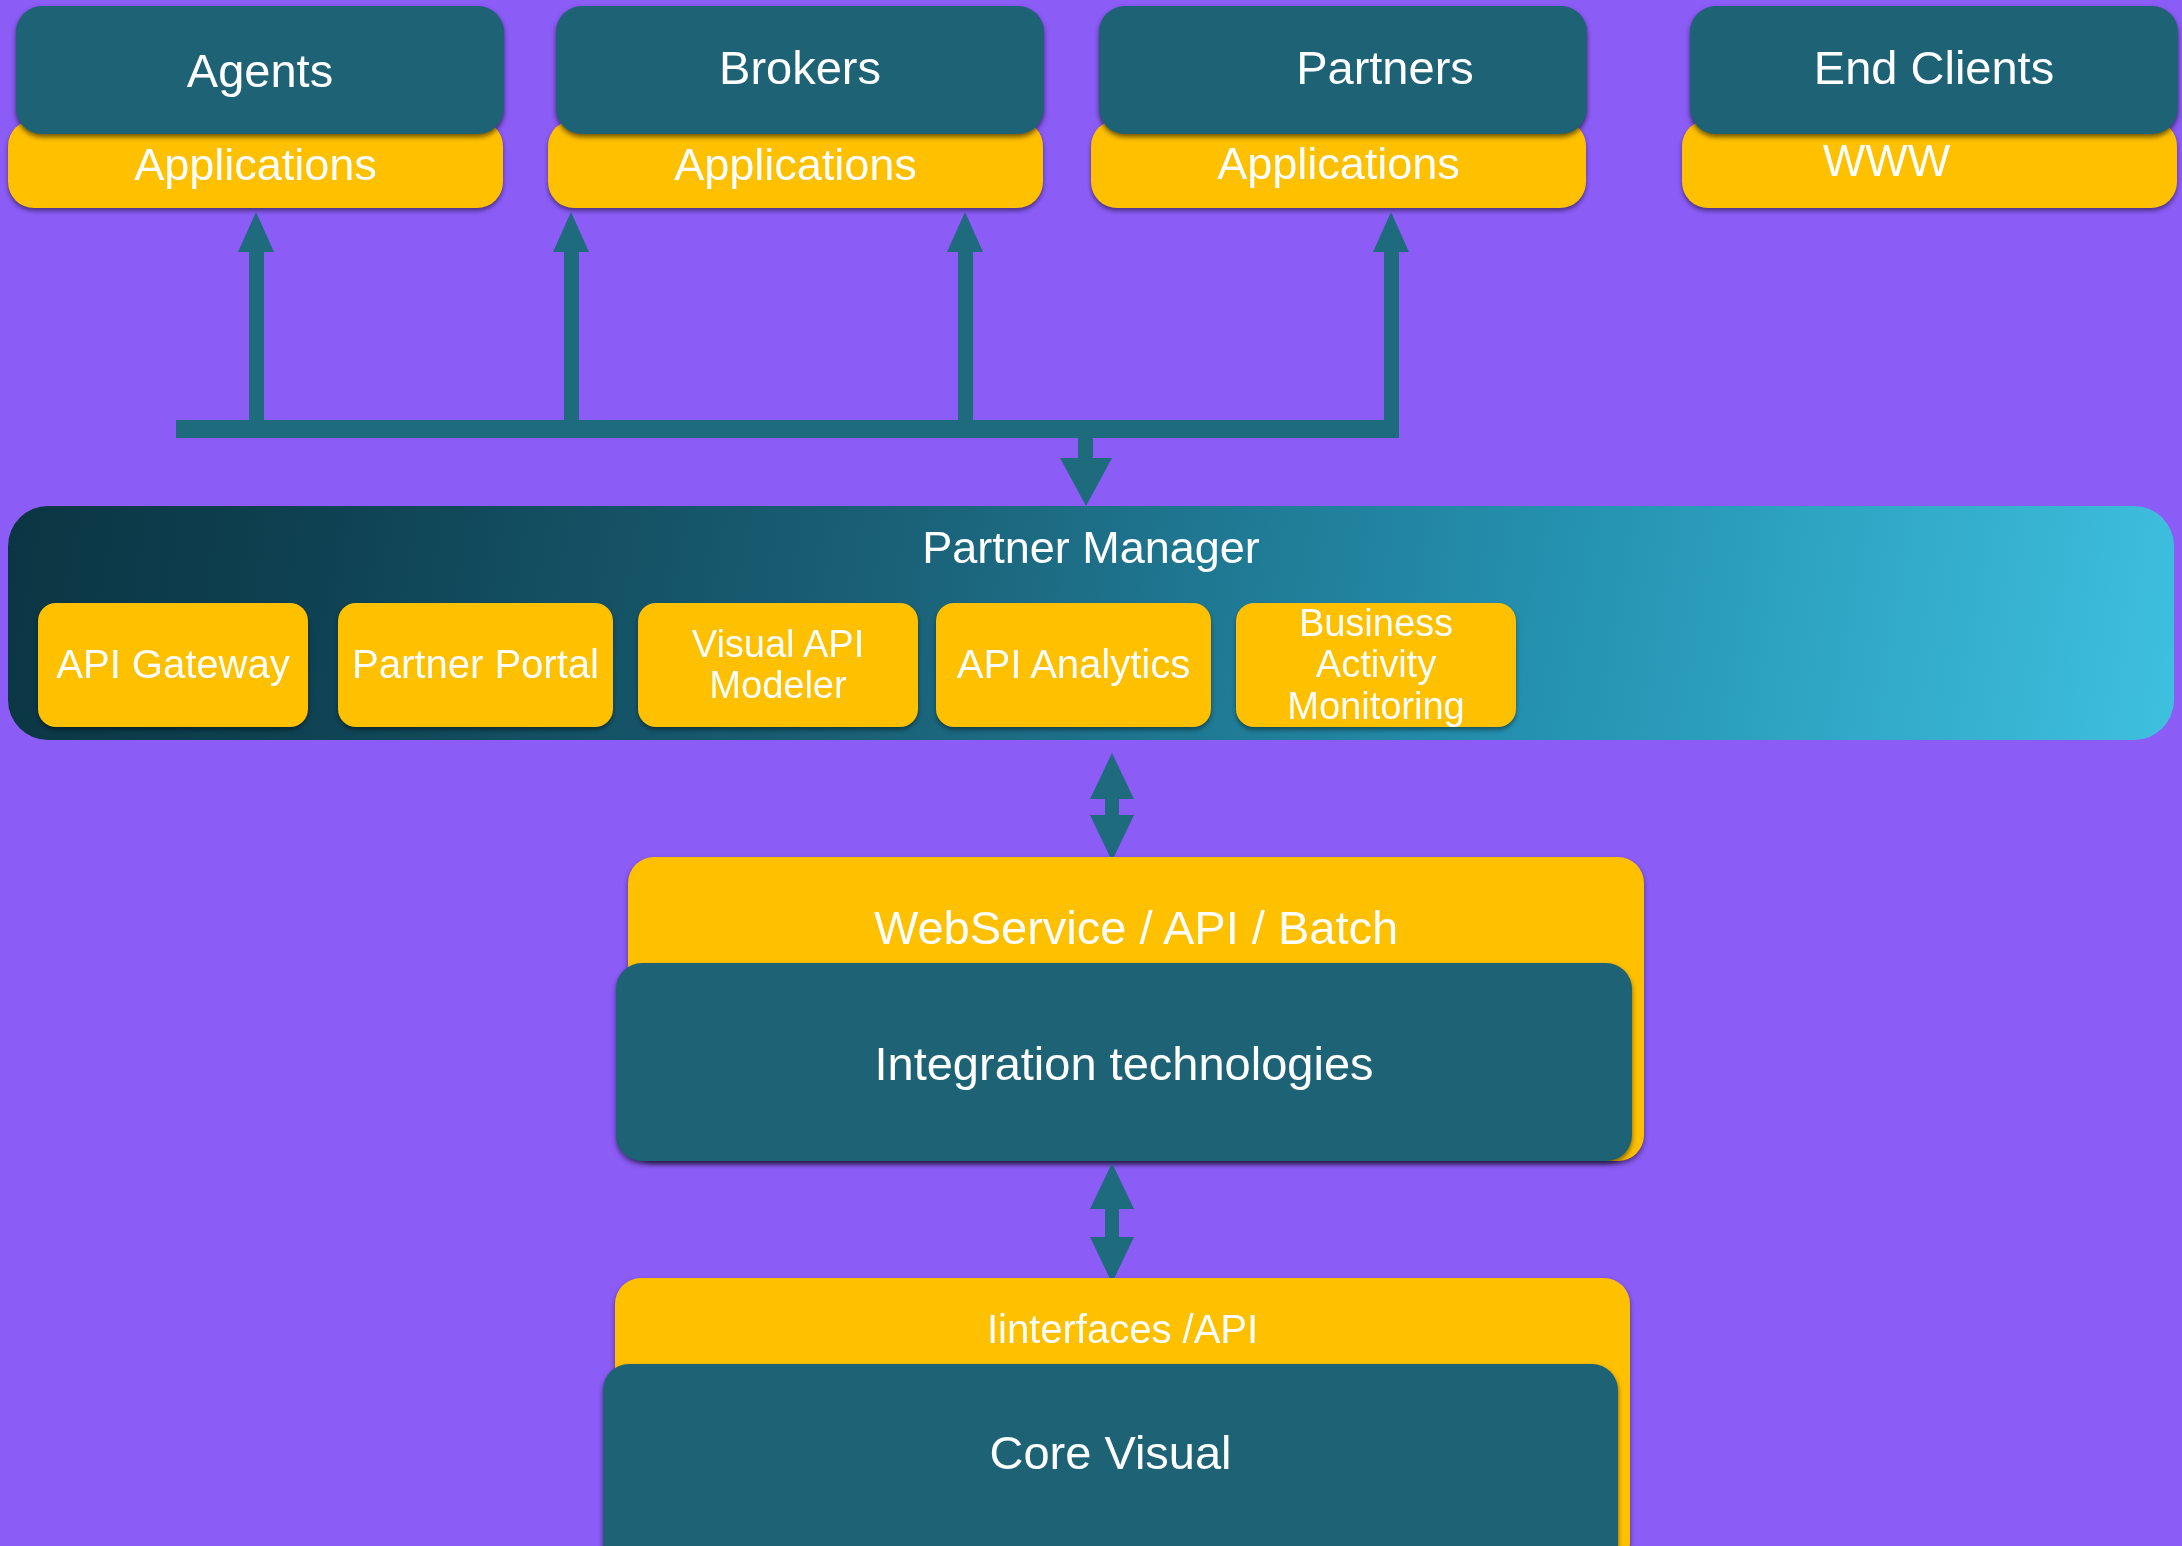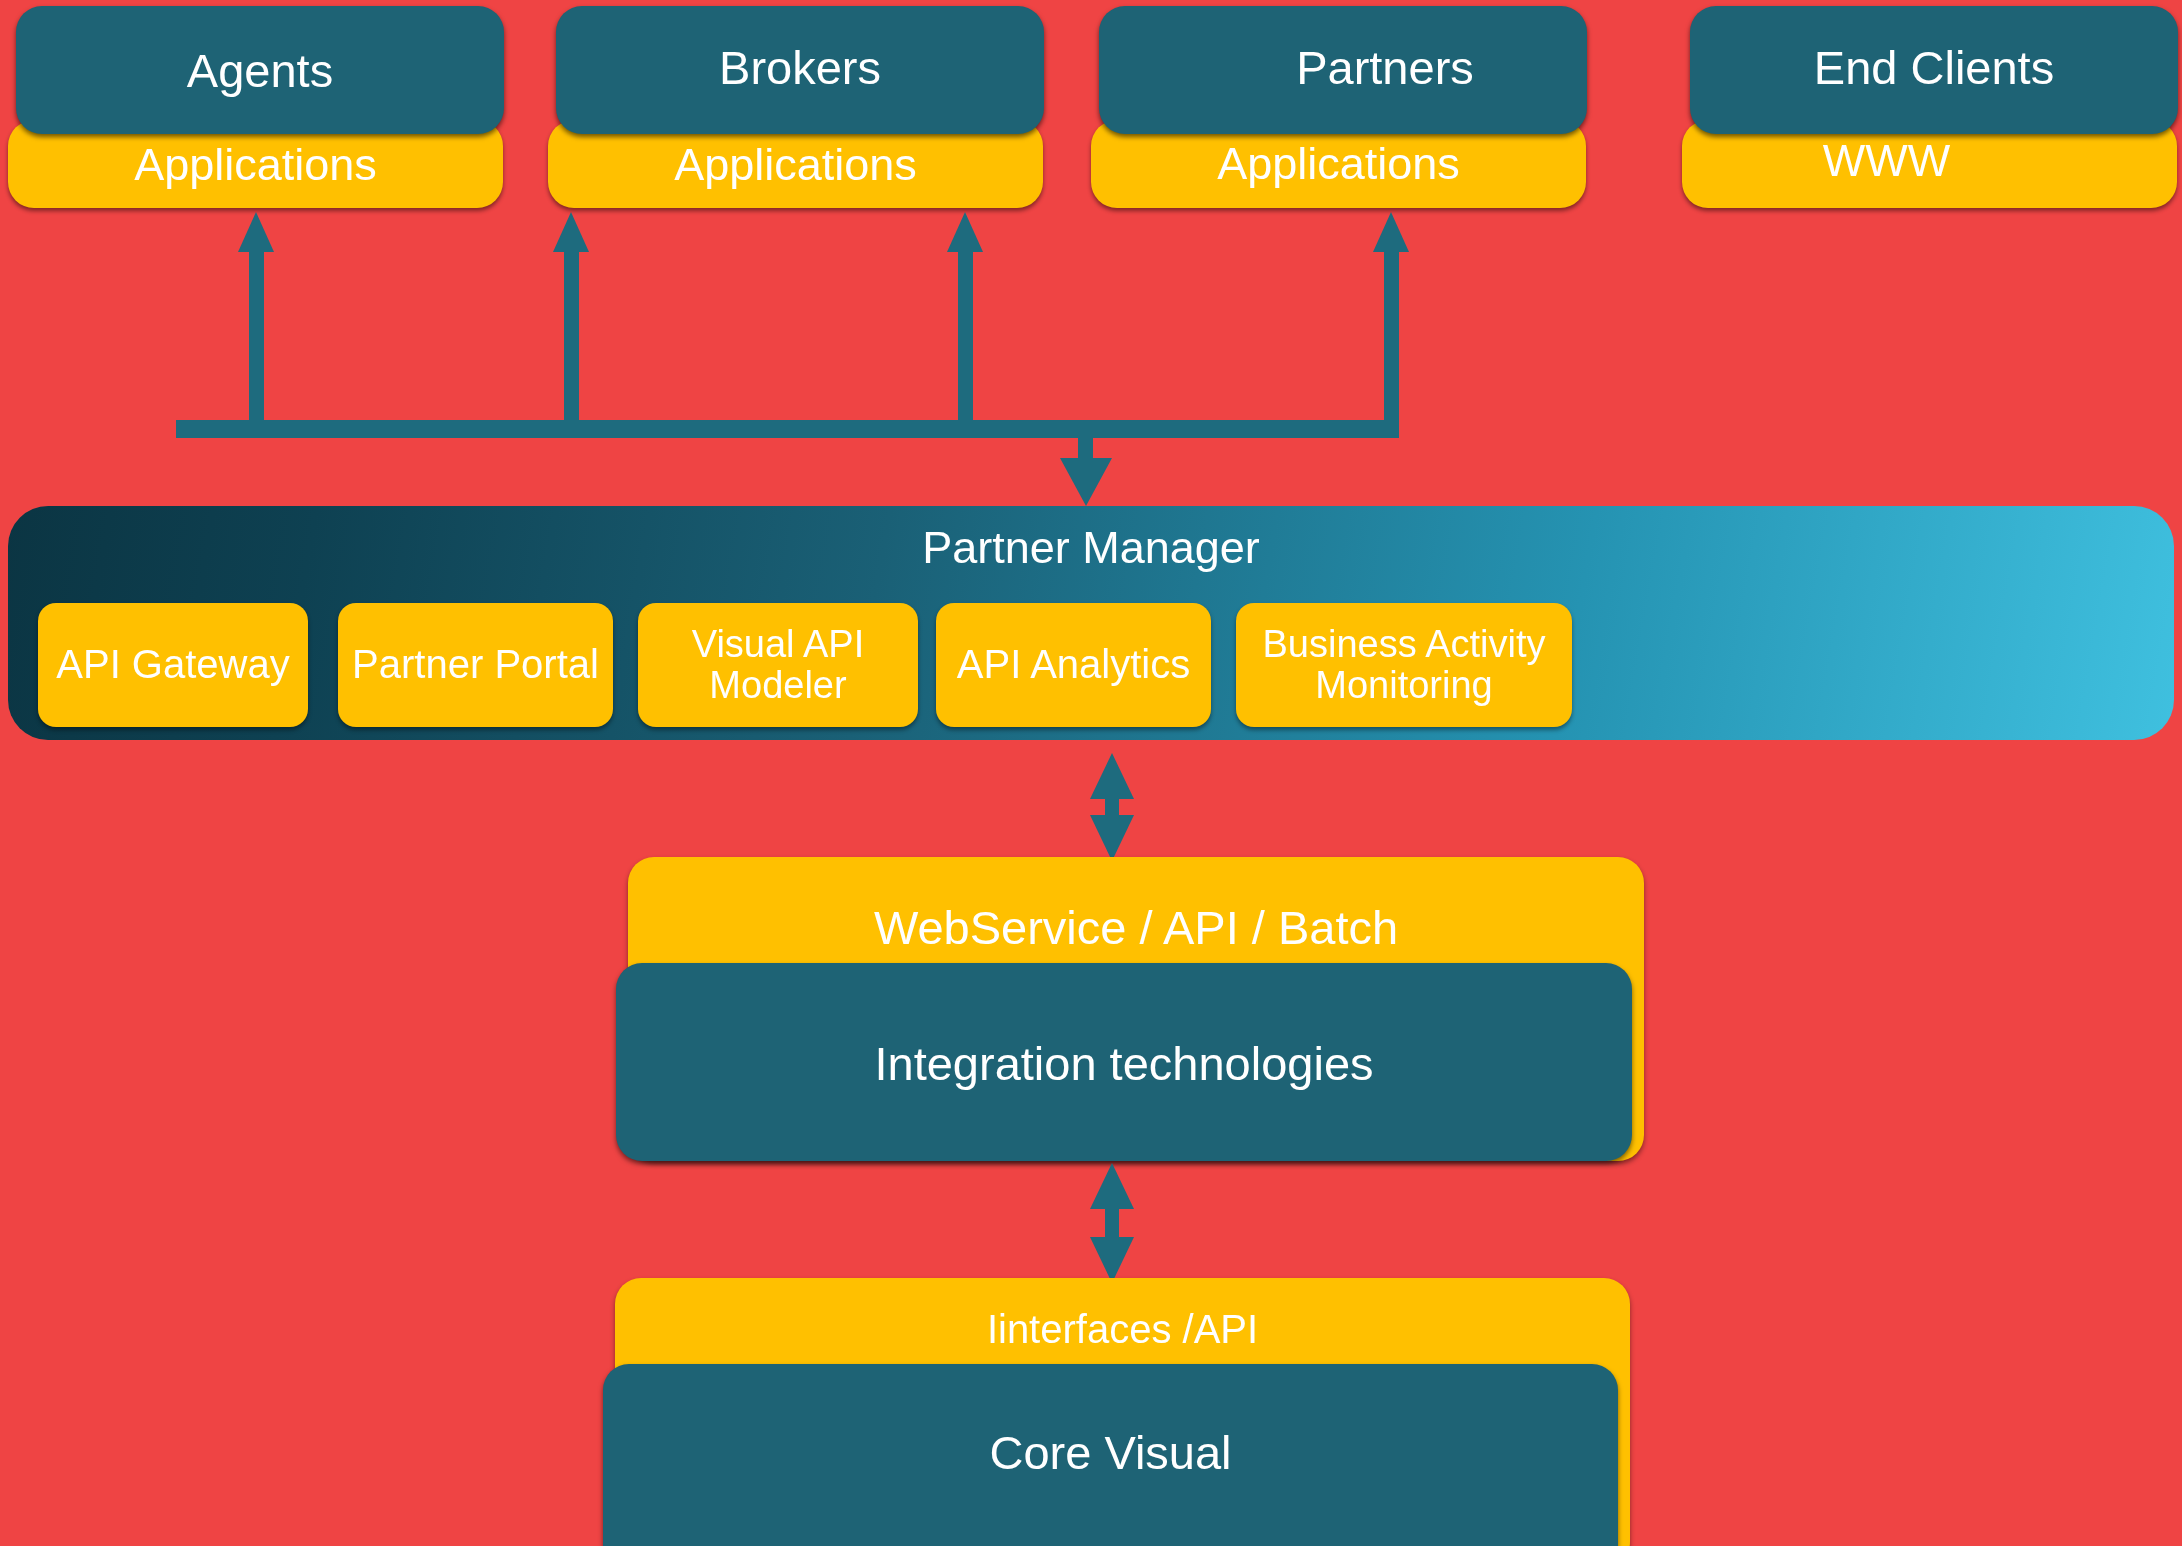--- a/index.html
+++ b/index.html
@@ -7,21 +7,21 @@
     padding: 0;
     background: #000000;
   }
   body {
     font-family: "Liberation Sans", sans-serif;
   }
   #canvas {
     position: relative;
     width: 2182px;
     height: 1546px;
-    background: #ef4444;
+    background: #8b5cf6;
     overflow: hidden;
   }
 
   
   .actor-yellow {
     position: absolute;
     background: #FFC000;
     border-radius: 26px;
     box-shadow: 0 3px 4px rgba(0,0,0,0.45);
   }
@@ -221,21 +221,21 @@
     </div>
 
     <div class="pm-chip two-line" style="left:630px; width:280px;">
       <span>Visual API Modeler</span>
     </div>
 
     <div class="pm-chip" style="left:928px; width:275px;">
       <span>API Analytics</span>
     </div>
 
-    <div class="pm-chip two-line" style="left:1228px; width:336px;">
+    <div class="pm-chip two-line" style="left:1228px; width:280px;">
       <span>Business Activity Monitoring</span>
     </div>
   </div>
 
   <div class="dbl-arrow" style="left:1082px; top:753px; width:60px; height:108px;">
     <div class="head-up"></div>
     <div class="shaft" style="top:30px; height:48px;"></div>
     <div class="head-dn"></div>
   </div>
 

